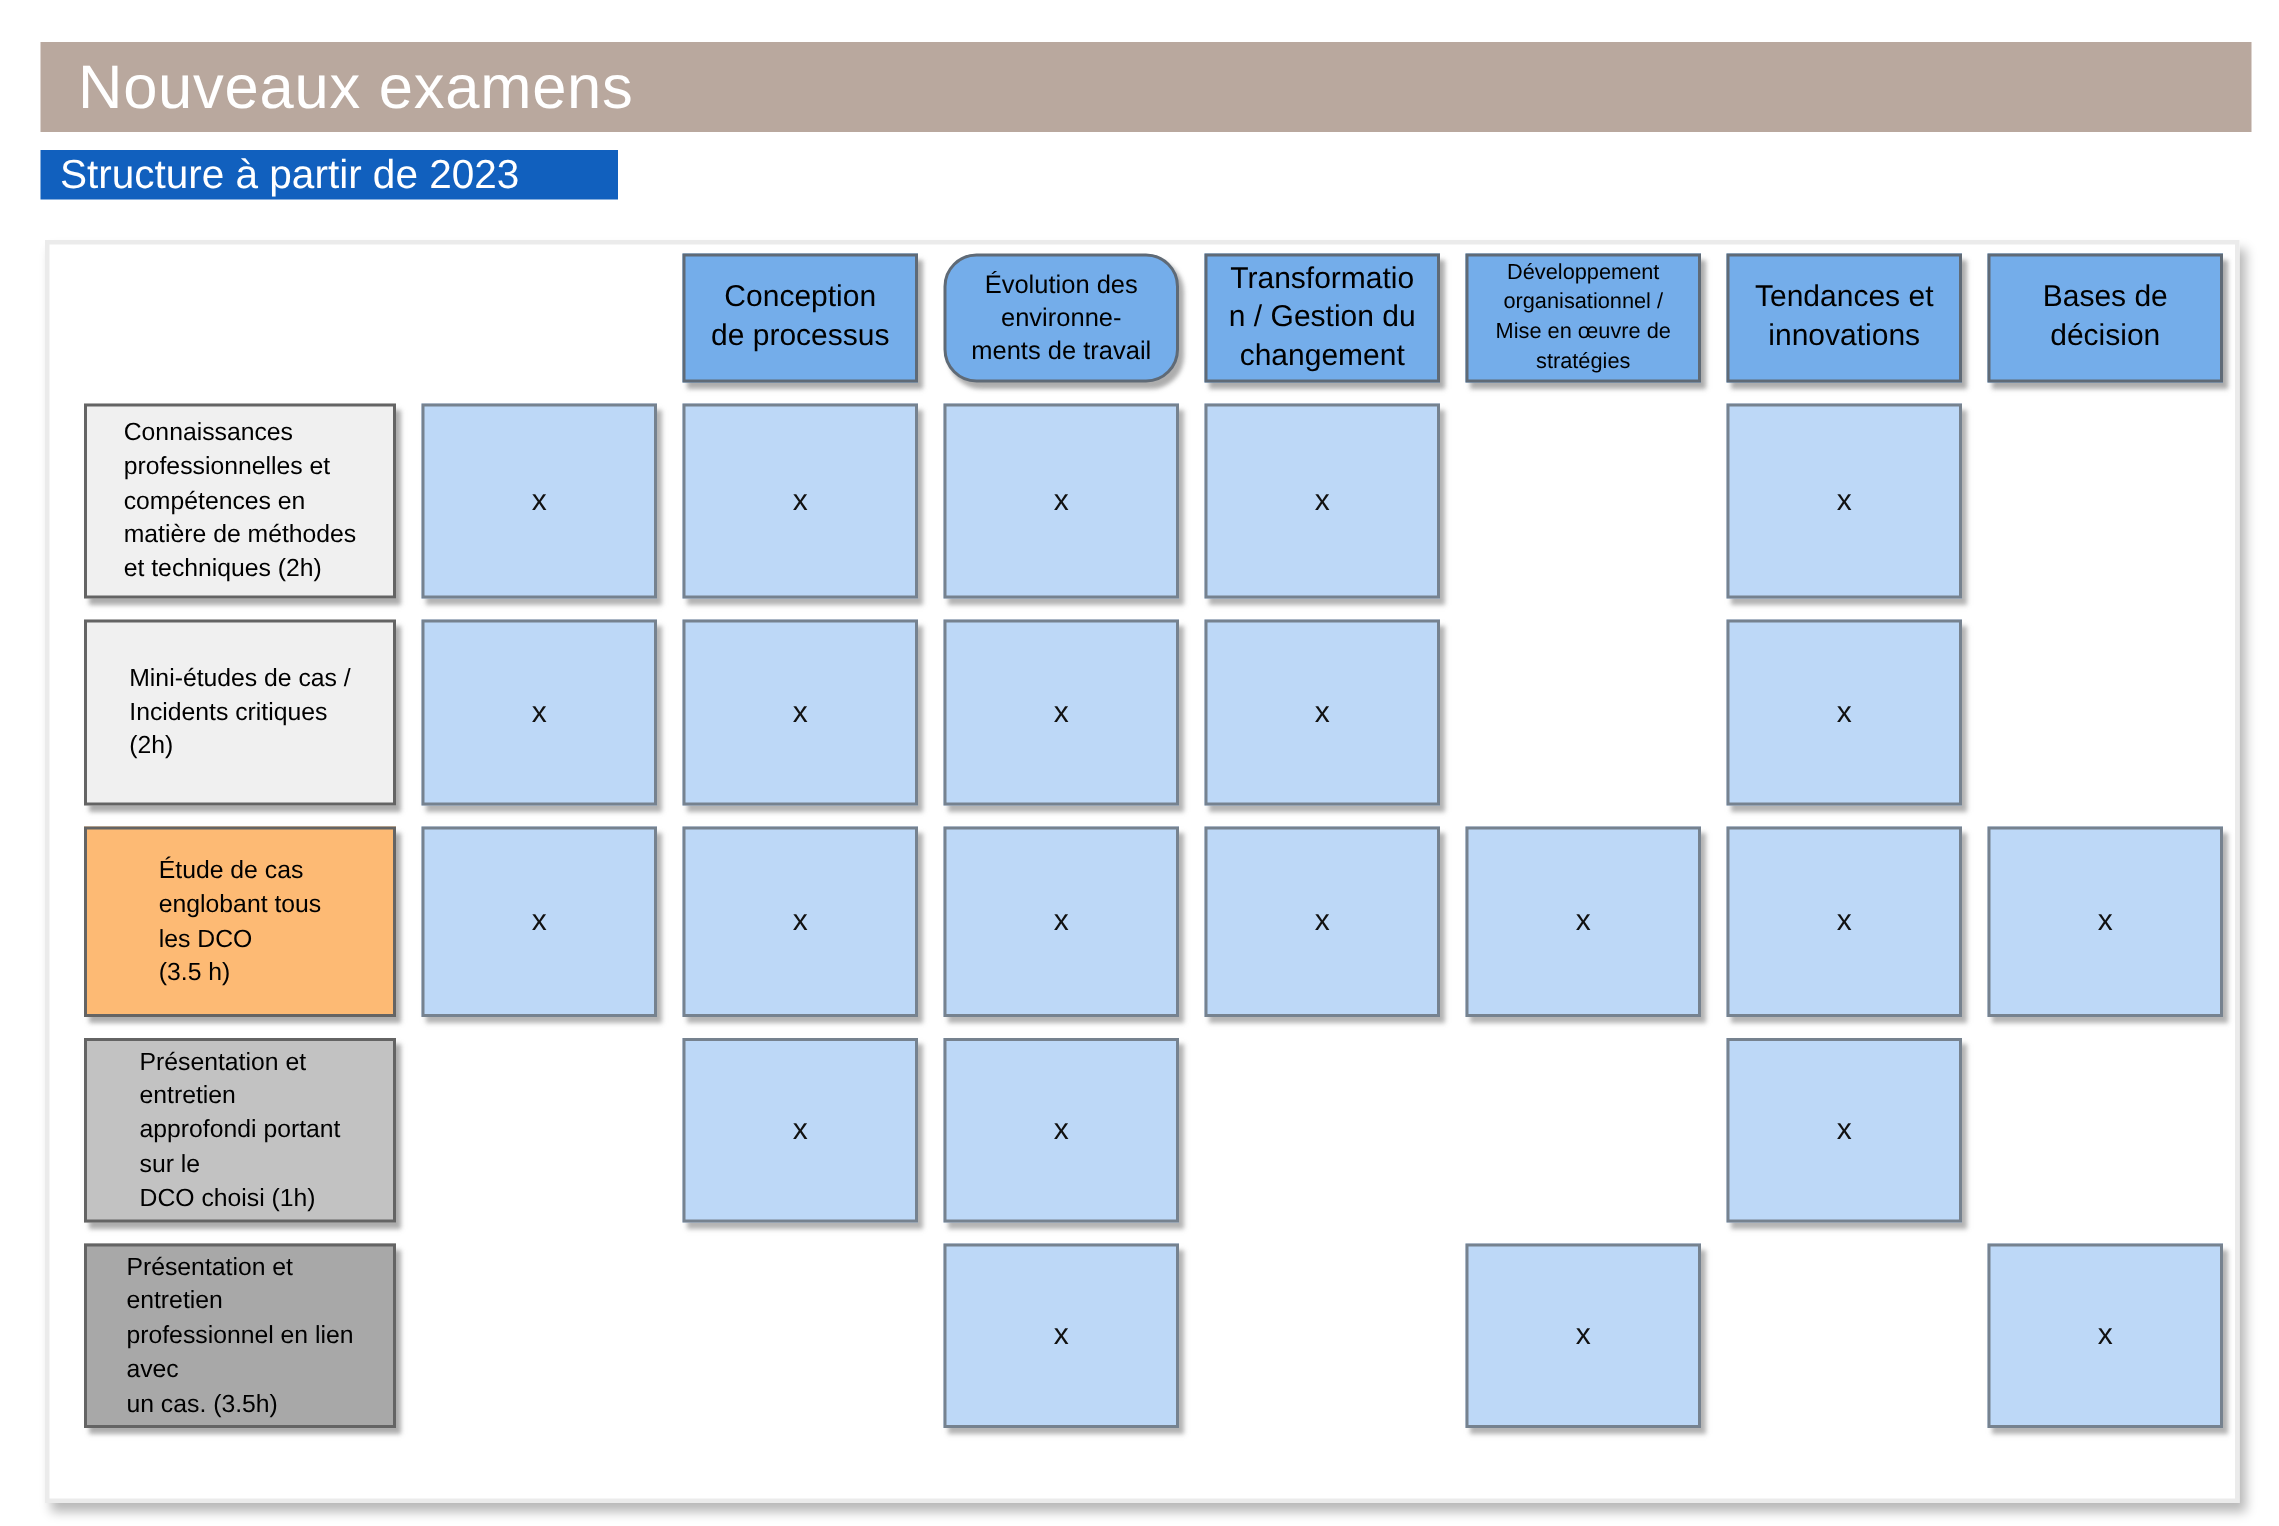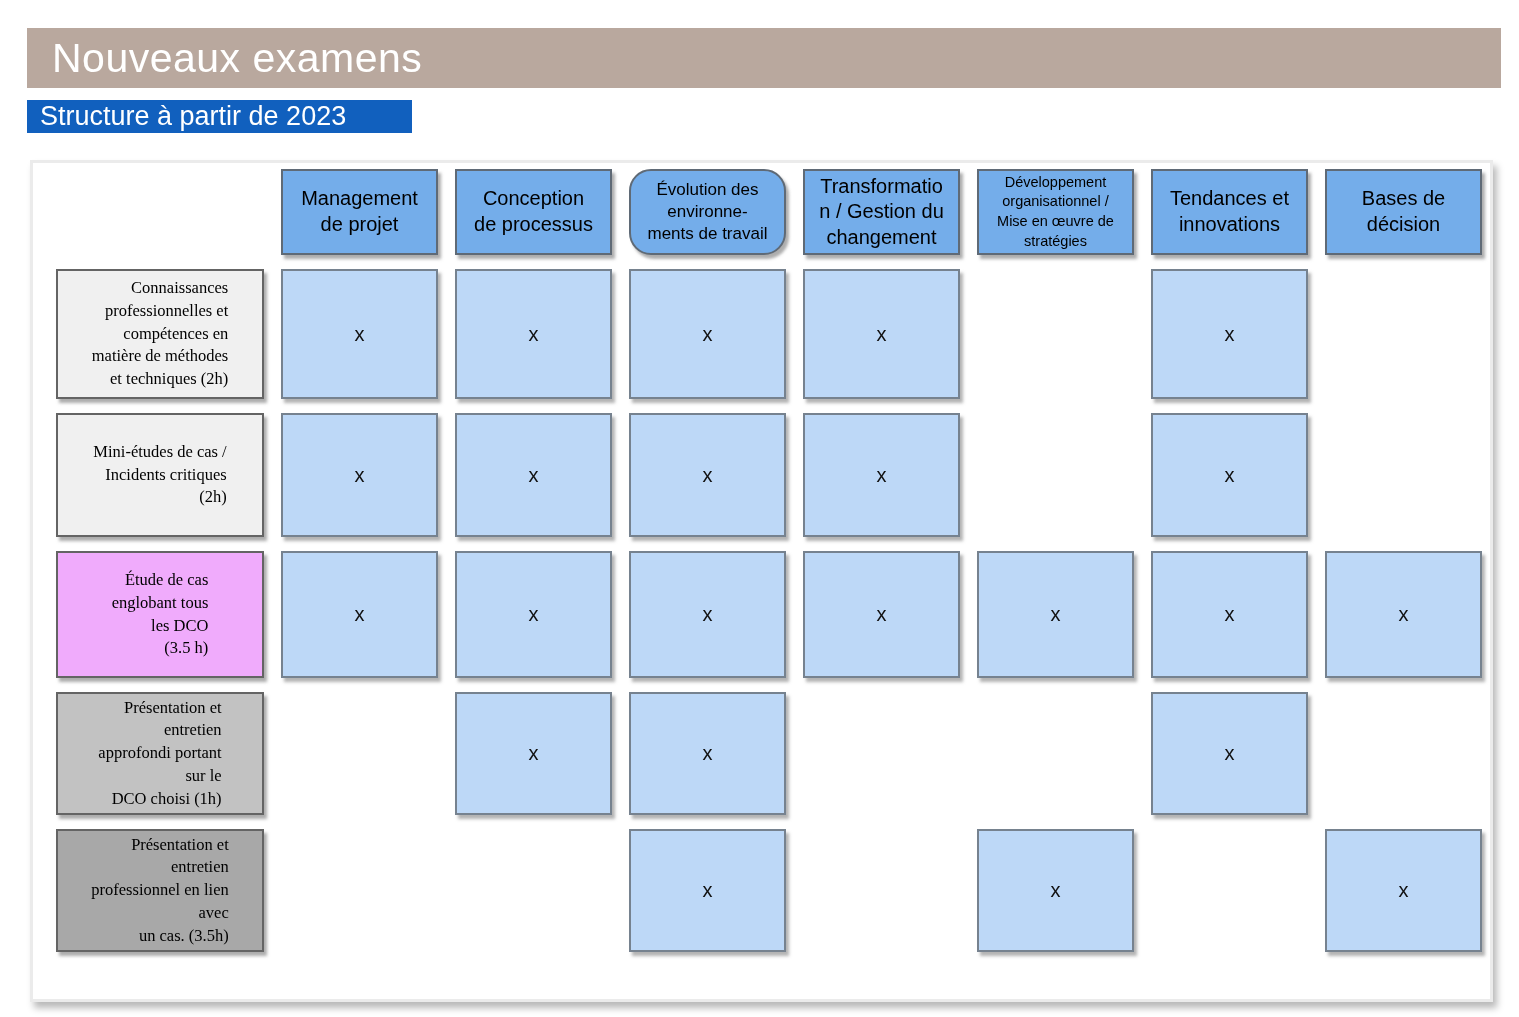--- a/index.html
+++ b/index.html
@@ -46,22 +46,22 @@
     white-space:pre-line; color:#000;
   }
   .colhead.mid   { font-size:17px; }
   .colhead.small { font-size:14.5px; line-height:1.35; }
 
   .rowhead {
     grid-column:1;
     border:2px solid #646464;
     box-shadow:3px 4px 3px rgba(105,105,105,0.55);
     display:flex; align-items:center; justify-content:center;
-    text-align:right; font-size:16.5px; line-height:1.38;
-    white-space:pre-line; color:#000;font-family:Liberation Serif, serif;
+    text-align:left; font-size:16.5px; line-height:1.38;
+    white-space:pre-line; color:#000;
   }
 
   .cell {
     background:var(--cell-bg,#BDD8F7);
     border:2px solid #76828f;
     box-shadow:3px 4px 3px rgba(105,105,105,0.5);
     display:flex; align-items:center; justify-content:center;
     font-size:20px; color:#111;
   }
 </style>
@@ -73,22 +73,20 @@
   <div class="title-bar">
     <span>Nouveaux examens</span>
   </div>
 
   <div class="subtitle-badge">
     <span>Structure à partir de 2023</span>
   </div>
 
   <div class="matrix-panel">
     <div class="matrix">
-        <div class="colhead" style="grid-column: 2;">Management
-de projet</div>
         <div class="colhead" style="grid-column: 3;">Conception
 de processus</div>
         <div class="colhead mid" style="grid-column: 4; border-radius: 22px;">Évolution des
 environne-
 ments de travail</div>
         <div class="colhead" style="grid-column: 5;">Transformatio
 n / Gestion du
 changement</div>
         <div class="colhead small" style="grid-column: 6;">Développement
 organisationnel /
@@ -99,21 +97,21 @@
         <div class="colhead" style="grid-column: 8;">Bases de
 décision</div>
         <div class="rowhead" style="grid-row: 2; background: rgb(240, 240, 240);">Connaissances
 professionnelles et
 compétences en
 matière de méthodes
 et techniques (2h)</div>
         <div class="rowhead" style="grid-row: 3; background: rgb(240, 240, 240);">Mini-études de cas /
 Incidents critiques
 (2h)</div>
-        <div class="rowhead" style="grid-row: 4; background: #f0abfc;">Étude de cas
+        <div class="rowhead" style="grid-row: 4; background: #fdba74;">Étude de cas
 englobant tous
 les DCO
 (3.5 h)</div>
         <div class="rowhead" style="grid-row: 5; background: rgb(194, 194, 194);">Présentation et
 entretien
 approfondi portant
 sur le
 DCO choisi (1h)</div>
         <div class="rowhead" style="grid-row: 6; background: rgb(168, 168, 168);">Présentation et
 entretien

